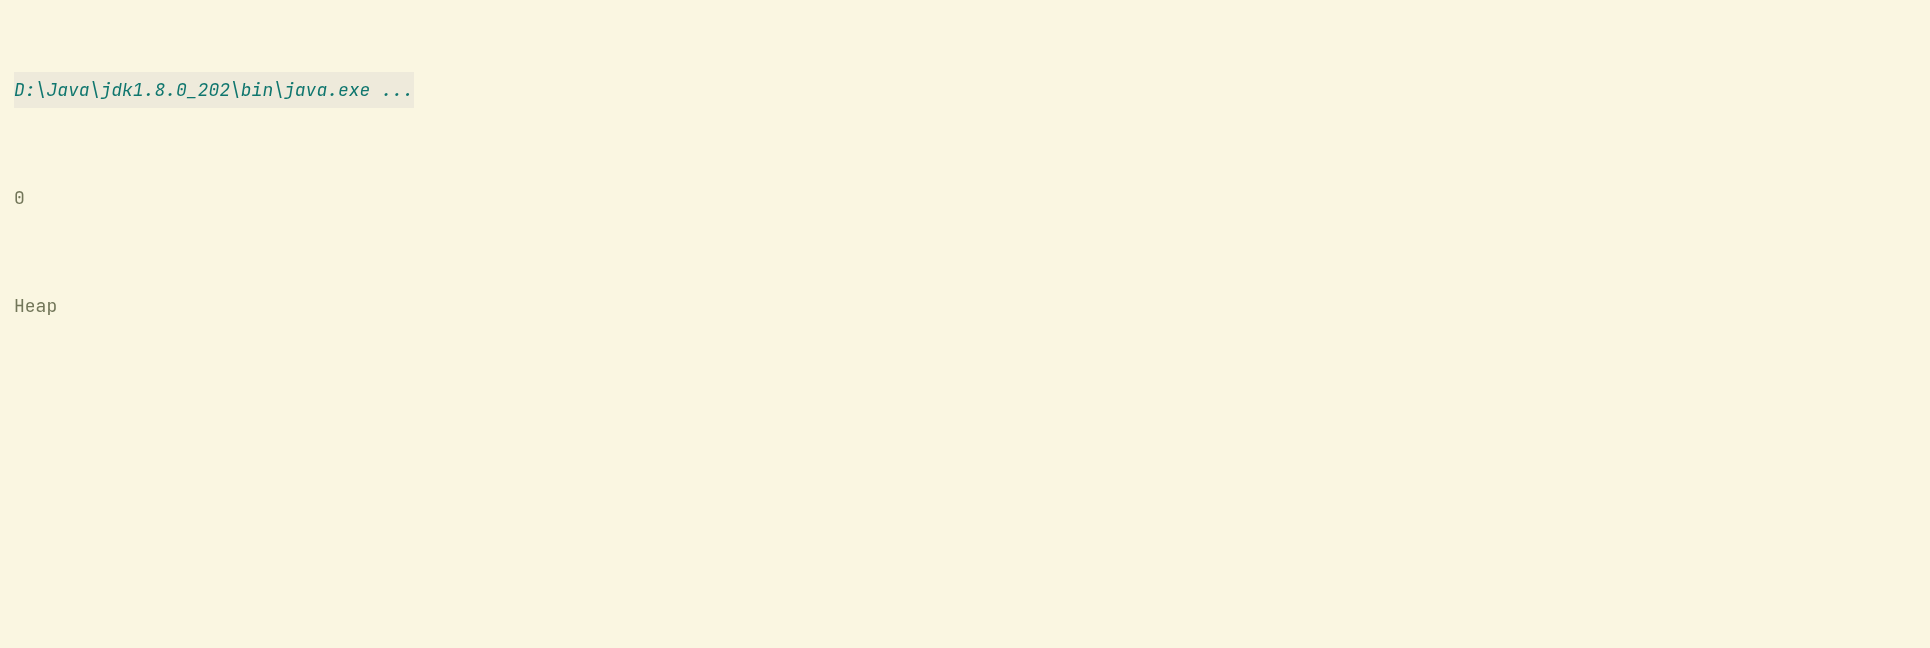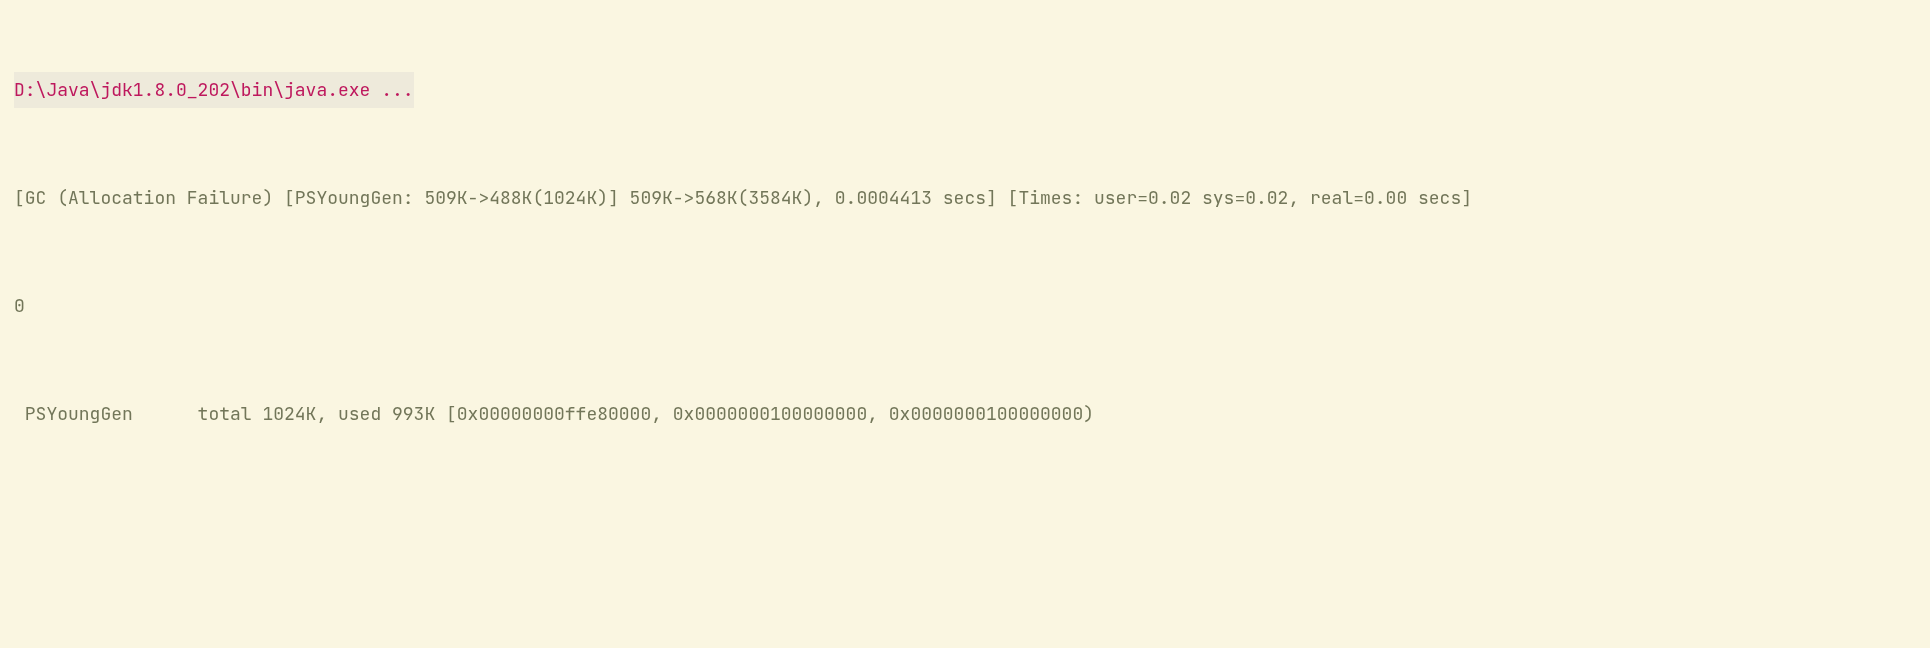--- a/index.html
+++ b/index.html
@@ -15,34 +15,34 @@
     overflow: hidden;
     font-variant-ligatures: none;
   }
   .console {
     padding: 0 0 0 14px;
     white-space: pre;
   }
   .cmd-line {
     display: inline-block;
     background: #eeeadb;
-    color: #be185d;
+    color: #0f766e;
+    font-style: italic;
   }
   .line {
     display: block;
   }
 </style>
 </head>
 <body>
 
 <div class="console">
   <span class="line"><span class="cmd-line">D:\Java\jdk1.8.0_202\bin\java.exe ...</span></span>
-  <span class="line">[GC (Allocation Failure) [PSYoungGen: 509K-&gt;488K(1024K)] 509K-&gt;568K(3584K), 0.0004413 secs] [Times: user=0.02 sys=0.02, real=0.00 secs]</span>
   <span class="line">0</span>
-  <span class="line"> PSYoungGen      total 1024K, used 993K [0x00000000ffe80000, 0x0000000100000000, 0x0000000100000000)</span>
+  <span class="line">Heap</span>
   
   
   
   
   
   
   
   
   
   

